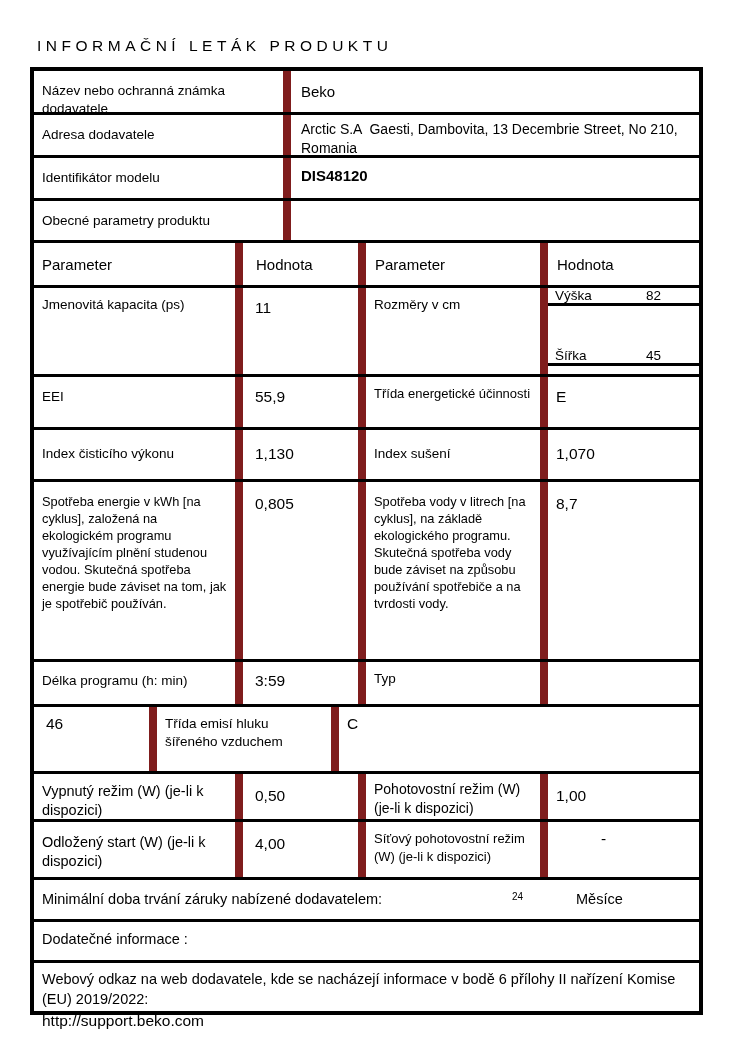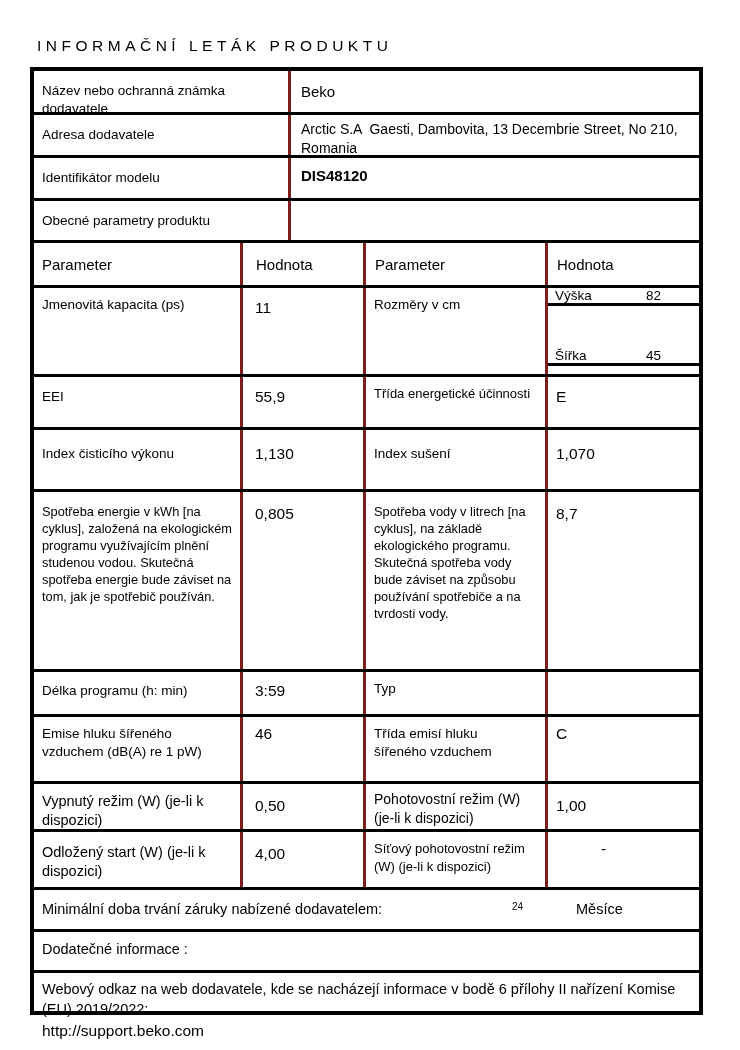--- a/index.html
+++ b/index.html
@@ -14,34 +14,34 @@
   .c-tl{top:-6px;left:-6px;border-top:4px solid #000;border-left:4px solid #000;border-top-left-radius:18px;}
   .c-tr{top:-6px;right:-6px;border-top:4px solid #000;border-right:4px solid #000;border-top-right-radius:18px;}
   .c-bl{bottom:-6px;left:-6px;border-bottom:4px solid #000;border-left:4px solid #000;border-bottom-left-radius:18px;}
   .c-br{bottom:-6px;right:-6px;border-bottom:4px solid #000;border-right:4px solid #000;border-bottom-right-radius:18px;}
 
   .title{position:absolute;left:37px;top:37px;font-size:15.5px;letter-spacing:4.5px;white-space:nowrap;}
 
   .sheet{position:absolute;left:30px;top:67px;width:673px;height:948px;border:4px solid #000;box-sizing:border-box;background:#fff;}
   .tr{display:flex;border-bottom:3px solid #000;box-sizing:border-box;position:relative;}
   .td{box-sizing:border-box;overflow:hidden;}
-  .br{border-right:3px solid #7f1d1d;}
+  .br{border-right:8px solid #7f1d1d;}
 
   
   .tL{width:257px;}
   .tV{flex:1;}
   
   .c1{width:209px;}
   .c2{width:123px;}
   .c3{width:182px;}
   .c4{flex:1;}
 
   
   .r1{height:44px}.r2{height:43px}.r3{height:43px}.r4{height:42px}
-  .rhead{height:45px}.rdim{height:89px}.reei{height:53px}.ridx{height:62px}
+  .rhead{height:45px}.rdim{height:89px}.reei{height:53px}.ridx{height:52px}
   .renergy{height:180px}.rdur{height:45px}.rnoise{height:67px}.roff{height:48px}
   .rdelay{height:58px}.rwarr{height:42px}.radd{height:41px}
   .rweb{height:70px;border-bottom:none}
 
   
   .lblTop{font-size:13.5px;padding:11px 8px 4px 8px;line-height:18px;}
   .valTop{font-size:15px;padding:12px 8px 4px 10px;}
   .addr{font-size:14px;padding:5px 10px 2px 10px;line-height:19px;white-space:pre-wrap;}
   .model{font-weight:bold;padding-top:9px;}
   .th{font-size:15px;padding-top:13px;}
@@ -153,21 +153,20 @@
     </div>
 
     <div class="tr rdur">
       <div class="td c1 br lbl">Délka programu (h: min)</div>
       <div class="td c2 br val">3:59</div>
       <div class="td c3 br lbl pt8">Typ</div>
       <div class="td c4 val val4"></div>
     </div>
 
     <div class="tr rnoise">
-      <div class="td c1 br lbl pt8">Emise hluku šířeného vzduchem (dB(A) re 1 pW)</div>
       <div class="td c2 br val pt8">46</div>
       <div class="td c3 br lbl pt8">Třída emisí hluku šířeného vzduchem</div>
       <div class="td c4 val val4 pt8">C</div>
     </div>
 
     <div class="tr roff">
       <div class="td c1 br lbl-lg">Vypnutý režim (W) (je-li k dispozici)</div>
       <div class="td c2 br val pt13">0,50</div>
       <div class="td c3 br lbl-md">Pohotovostní režim (W) (je-li k dispozici)</div>
       <div class="td c4 val val4 pt13">1,00</div>

